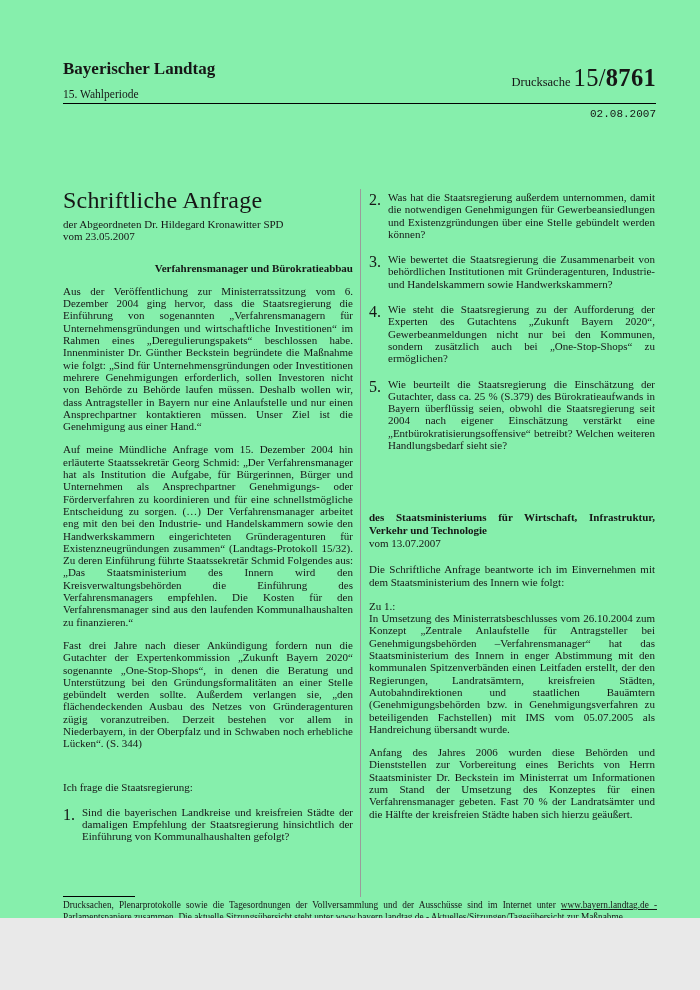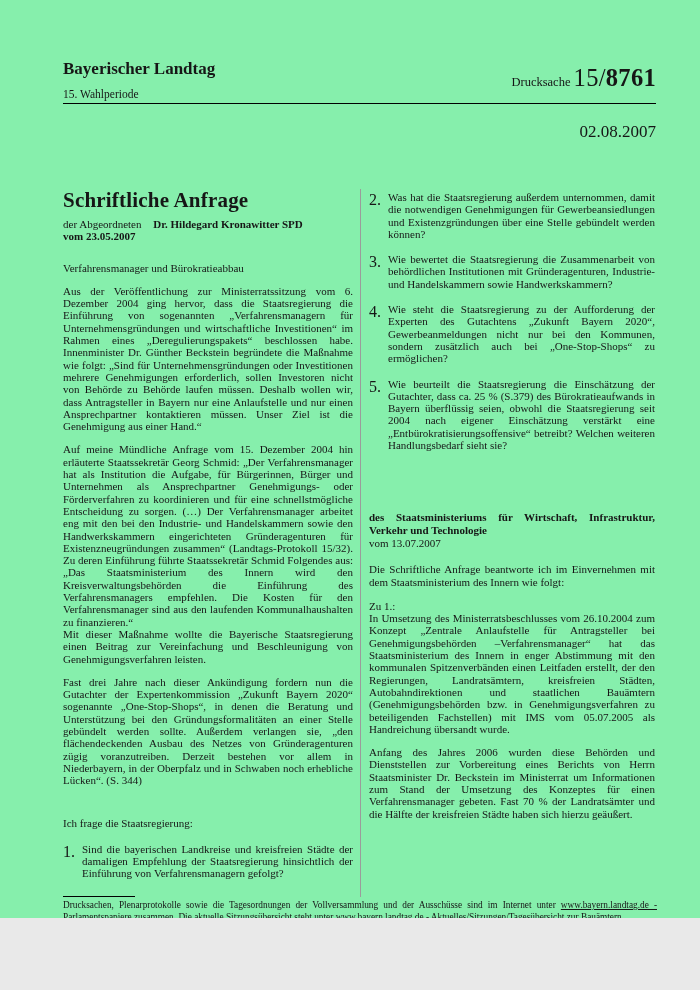--- a/index.html
+++ b/index.html
@@ -13,39 +13,39 @@
     overflow:hidden;
   }
 
   
   .org        { position:absolute; left:63px; top:59px; font-size:17px; font-weight:bold; }
   .period     { position:absolute; left:63px; top:88px; font-size:11.5px;text-align:center; }
   .druck      { position:absolute; right:44px; top:64px; font-size:12.5px; white-space:nowrap; }
   .druck .big { font-size:24.5px; letter-spacing:0.3px; }
   .druck .big strong { font-weight:bold; }
   .header-rule{ position:absolute; left:63px; right:44px; top:103px; border-top:1.6px solid #000; height:0; }
-  .pubdate    { position:absolute; right:44px; top:122px; font-size:17px; }
+  .pubdate    { position:absolute; right:44px; top:108px; font-size:11px;font-family:Liberation Mono, monospace; }
 
   
   .col-left   { position:absolute; left:63px;  top:189px; width:290px; }
   .col-divider{ position:absolute; left:360px; top:189px; height:708px; width:0; border-left:1px solid #9b9b9b; }
   .col-right  { position:absolute; left:369px; top:189px; width:286px; }
 
   .body-text, .qtext, .para, .ministry, .vom, .byline, .subject, .q-intro, .zu-label {
     font-size:11px; line-height:12.3px;
   }
   .para   { margin:11px 0 0 0; text-align:justify; }
   .para.joined { margin-top:0; }
 
   h1.doc-title, h2.answer-title {
-    font-size:21px; font-weight:bold; margin:0; line-height:23px; letter-spacing:0.2px;
+    font-size:24px; font-weight:normal; margin:0; line-height:23px; letter-spacing:0.2px;
   }
   .byline   { margin-top:6px; }
-  .byline strong { font-weight:bold;margin-left:9px; }
-  .subject  { font-weight:normal; margin-top:19px; }
+  .byline strong { font-weight:normal; }
+  .subject  { font-weight:bold; margin-top:19px;text-align:right; }
 
   .q-intro  { margin-top:31px; }
   .qitem    { display:flex; margin-top:13px; }
   .qitem.first { margin-top:2px; }
   .qnum     { flex:none; width:19px; }
   .qtext    { flex:1; text-align:justify; }
 
   .answer-block { margin-top:60px; }
   .ministry { font-weight:bold; text-align:justify; margin-top:22px; }
   .vom      { margin-top:1px; }
@@ -68,34 +68,33 @@
   <div class="period">15. Wahlperiode</div>
   <div class="druck"><span>Drucksache</span>
     <span class="big"><span>15/</span><strong>8761</strong></span>
   </div>
   <div class="header-rule"></div>
   <div class="pubdate">02.08.2007</div>
 
   <div class="col-left">
     <h1 class="doc-title">Schriftliche Anfrage</h1>
     <div class="byline"><span>der Abgeordneten</span> <strong>Dr. Hildegard Kronawitter SPD</strong></div>
-    <div class="byline" style="margin-top:0;font-weight:bold;">vom 23.05.2007</div>
+    <div class="byline" style="margin-top:0;">vom 23.05.2007</div>
 
     <div class="subject">Verfahrensmanager und Bürokratieabbau</div>
 
     <p class="para">Aus der Veröffentlichung zur Ministerratssitzung vom 6. Dezember 2004 ging hervor, dass die Staatsregierung die Einführung von sogenannten „Verfahrensmanagern für Unternehmensgründungen und wirtschaftliche Investitionen“ im Rahmen eines „Deregulierungspakets“ beschlossen habe. Innenminister Dr. Günther Beckstein begründete die Maßnahme wie folgt: „Sind für Unternehmensgründungen oder Investitionen mehrere Genehmigungen erforderlich, sollen Investoren nicht von Behörde zu Behörde laufen müssen. Deshalb wollen wir, dass Antragsteller in Bayern nur eine Anlaufstelle und nur einen Ansprechpartner kontaktieren müssen. Unser Ziel ist die Genehmigung aus einer Hand.“</p>
     <p class="para">Auf meine Mündliche Anfrage vom 15. Dezember 2004 hin erläuterte Staatssekretär Georg Schmid: „Der Verfahrensmanager hat als Institution die Aufgabe, für Bürgerinnen, Bürger und Unternehmen als Ansprechpartner Genehmigungs- oder Förderverfahren zu koordinieren und für eine schnellstmögliche Entscheidung zu sorgen. (…) Der Verfahrensmanager arbeitet eng mit den bei den Industrie- und Handelskammern sowie den Handwerkskammern eingerichteten Gründeragenturen für Existenzneugründungen zusammen“ (Landtags-Protokoll 15/32). Zu deren Einführung führte Staatssekretär Schmid Folgendes aus: „Das Staatsministerium des Innern wird den Kreisverwaltungsbehörden die Einführung des Verfahrensmanagers empfehlen. Die Kosten für den Verfahrensmanager sind aus den laufenden Kommunalhaushalten zu finanzieren.“</p>
-    <p class="para joined">Mit dieser Maßnahme wollte die Bayerische Staatsregierung einen Beitrag zur Vereinfachung und Beschleunigung von Genehmigungsverfahren leisten.</p>
     <p class="para">Fast drei Jahre nach dieser Ankündigung fordern nun die Gutachter der Expertenkommission „Zukunft Bayern 2020“ sogenannte „One-Stop-Shops“, in denen die Beratung und Unterstützung bei den Gründungsformalitäten an einer Stelle gebündelt werden sollte. Außerdem verlangen sie, „den flächendeckenden Ausbau des Netzes von Gründeragenturen zügig voranzutreiben. Derzeit bestehen vor allem in Niederbayern, in der Oberpfalz und in Schwaben noch erhebliche Lücken“. (S. 344)</p>
 
     <div class="q-intro">Ich frage die Staatsregierung:</div>
 
     <div class="qitem">
       <span class="qnum">1.</span>
-      <div class="qtext">Sind die bayerischen Landkreise und kreisfreien Städte der damaligen Empfehlung der Staatsregierung hinsichtlich der Einführung von Verfahrensmanagern gefolgt?</div>
+      <div class="qtext">Sind die bayerischen Landkreise und kreisfreien Städte der damaligen Empfehlung der Staatsregierung hinsichtlich der Einführung von Kommunalhaushalten gefolgt?</div>
     </div>
   </div>
 
   <div class="col-divider"></div>
 
   <div class="col-right">
 
     <div class="qitem first">
       <span class="qnum">2.</span>
       <div class="qtext">Was hat die Staatsregierung außerdem unternommen, damit die notwendigen Genehmigungen für Gewerbeansiedlungen und Existenzgründungen über eine Stelle gebündelt werden können?</div>
@@ -120,16 +119,16 @@
       <p class="para" style="margin-top:14px;">Die Schriftliche Anfrage beantworte ich im Einvernehmen mit dem Staatsministerium des Innern wie folgt:</p>
 
       <div class="zu-label">Zu 1.:</div>
       <p class="para joined">In Umsetzung des Ministerratsbeschlusses vom 26.10.2004 zum Konzept „Zentrale Anlaufstelle für Antragsteller bei Genehmigungsbehörden –Verfahrensmanager“ hat das Staatsministerium des Innern in enger Abstimmung mit den kommunalen Spitzenverbänden einen Leitfaden erstellt, der den Regierungen, Landratsämtern, kreisfreien Städten, Autobahndirektionen und staatlichen Bauämtern (Genehmigungsbehörden bzw. in Genehmigungsverfahren zu beteiligenden Fachstellen) mit IMS vom 05.07.2005 als Handreichung übersandt wurde.</p>
       <p class="para">Anfang des Jahres 2006 wurden diese Behörden und Dienststellen zur Vorbereitung eines Berichts von Herrn Staatsminister Dr. Beckstein im Ministerrat um Informationen zum Stand der Umsetzung des Konzeptes für einen Verfahrensmanager gebeten. Fast 70 % der Landratsämter und die Hälfte der kreisfreien Städte haben sich hierzu geäußert.</p>
     </div>
   </div>
 
   <div class="footnote">
     <div class="footnote-rule"></div>
-    <span>Drucksachen, Plenarprotokolle sowie die Tagesordnungen der Vollversammlung und der Ausschüsse sind im Internet unter </span><span class="flink">www.bayern.landtag.de - Parlamentspapiere</span><span> zusammen. Die aktuelle Sitzungsübersicht steht unter </span><span class="flink">www.bayern.landtag.de - Aktuelles/Sitzungen/Tagesübersicht</span><span> zur Bauämtern.</span>
+    <span>Drucksachen, Plenarprotokolle sowie die Tagesordnungen der Vollversammlung und der Ausschüsse sind im Internet unter </span><span class="flink">www.bayern.landtag.de - Parlamentspapiere</span><span> zusammen. Die aktuelle Sitzungsübersicht steht unter </span><span class="flink">www.bayern.landtag.de - Aktuelles/Sitzungen/Tagesübersicht</span><span> zur Maßnahme.</span>
   </div>
 
 </div>
 
 </body></html>

